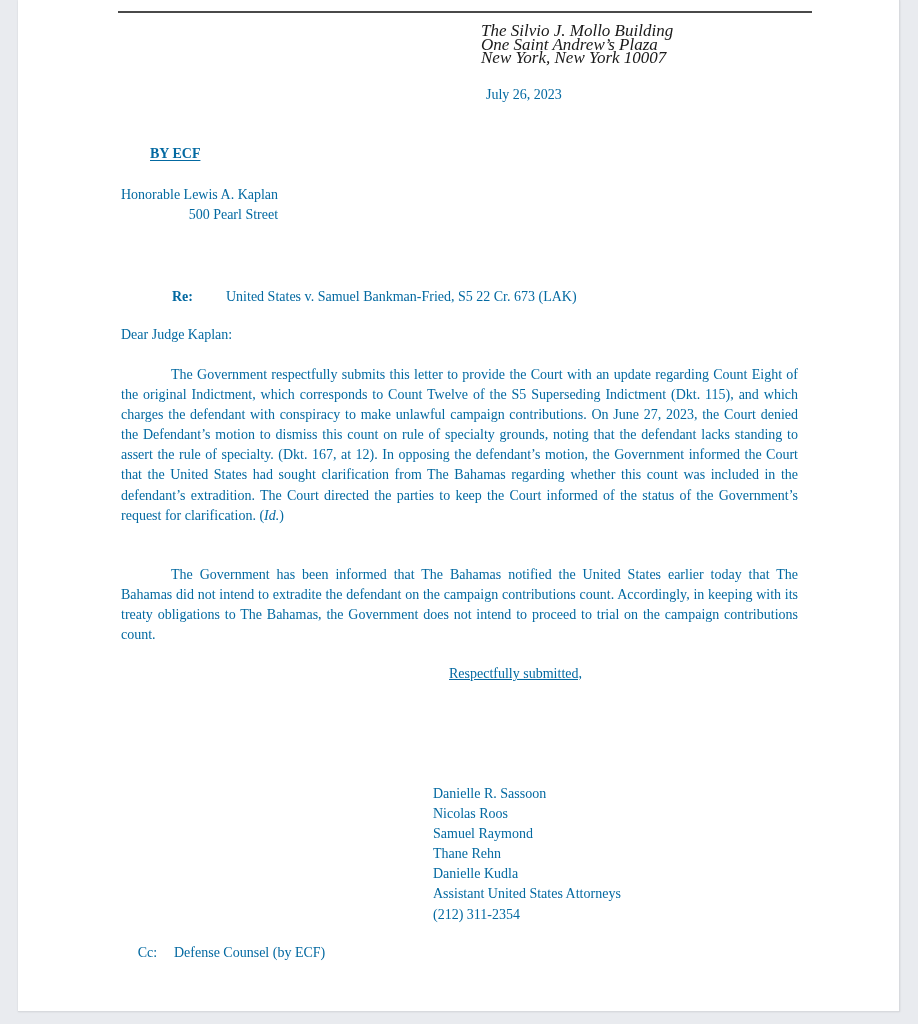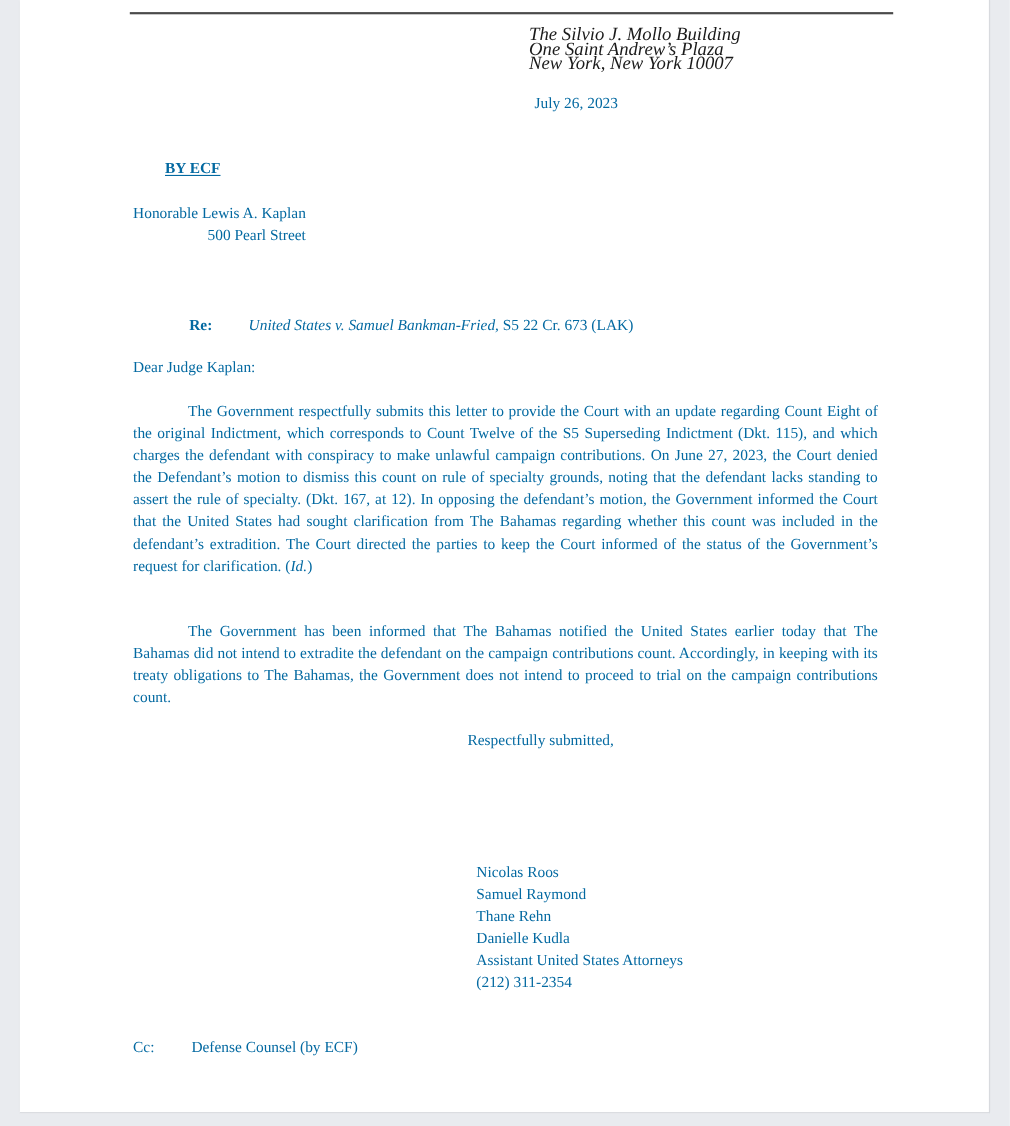--- a/index.html
+++ b/index.html
@@ -94,21 +94,21 @@
     left: 103px;
     top: 287px;
     white-space: nowrap;
   }
   #re-label {
     display: inline-block;
     width: 54px;
     margin-left: 51px;
     font-weight: bold;
   }
-  #re-case { font-style: italic; }
+  #re-case { }
 
   
   #salutation {
     position: absolute;
     left: 103px;
     top: 325px;
     white-space: nowrap;
   }
 
   
@@ -120,23 +120,24 @@
     text-indent: 50px;
     line-height: 20.1px;
     hyphens: none;
   }
   #para-1 { top: 365px; }
   #para-2 { top: 565px; }
 
   
   #closing {
     position: absolute;
-    left: 407px;
+    left: 431px;
     top: 664px;
     white-space: nowrap;
+    text-decoration: underline;
   }
   #signer {
     position: absolute;
     left: 415px;
     top: 704px;
     line-height: 20.2px;
     white-space: nowrap;
   }
   #by-row {
     position: absolute;
@@ -161,20 +162,21 @@
     line-height: 20.1px;
     white-space: nowrap;
   }
 
   
   #cc-line {
     position: absolute;
     left: 103px;
     top: 943px;
     white-space: nowrap;
+    text-align: center;
   }
   #cc-label {
     display: inline-block;
     width: 53px;
   }
 </style>
 </head>
 <body>
 
 <div id="page">
@@ -202,20 +204,21 @@
 
   <div id="para-1" class="txt body-para"><span>The Government respectfully submits this letter to provide the Court with an update regarding Count Eight of the original Indictment, which corresponds to Count Twelve of the S5 Superseding Indictment (Dkt. 115), and which charges the defendant with conspiracy to make unlawful campaign contributions. On June 27, 2023, the Court denied the Defendant’s motion to dismiss this count on rule of specialty grounds, noting that the defendant lacks standing to assert the rule of specialty. (Dkt. 167, at 12). In opposing the defendant’s motion, the Government informed the Court that the United States had sought clarification from The Bahamas regarding whether this count was included in the defendant’s extradition. The Court directed the parties to keep the Court informed of the status of the Government’s request for clarification. (</span><span style="font-style:italic">Id.</span><span>)</span></div>
 
   <div id="para-2" class="txt body-para">The Government has been informed that The Bahamas notified the United States earlier today that The Bahamas did not intend to extradite the defendant on the campaign contributions count. Accordingly, in keeping with its treaty obligations to The Bahamas, the Government does not intend to proceed to trial on the campaign contributions count.</div>
 
   <div id="closing" class="txt">Respectfully submitted,</div>
 
 
 
   <div id="attorneys" class="txt">
+    <div>Danielle R. Sassoon</div>
     <div>Nicolas Roos</div>
     <div>Samuel Raymond</div>
     <div>Thane Rehn</div>
     <div>Danielle Kudla</div>
     <div>Assistant United States Attorneys</div>
     <div>(212) 311-2354</div>
   </div>
 
   <div id="cc-line" class="txt"><span id="cc-label">Cc:</span><span>Defense Counsel (by ECF)</span></div>
 

